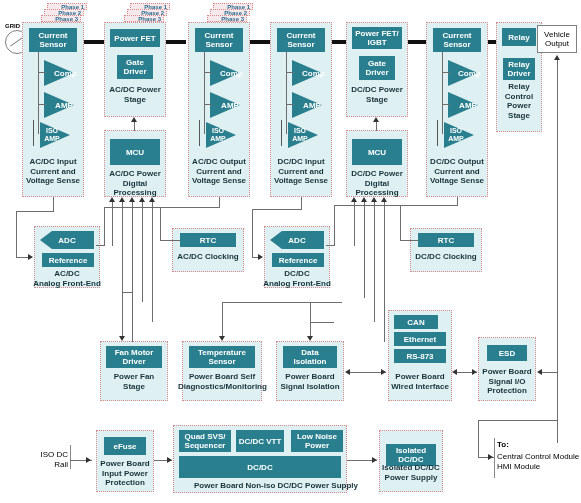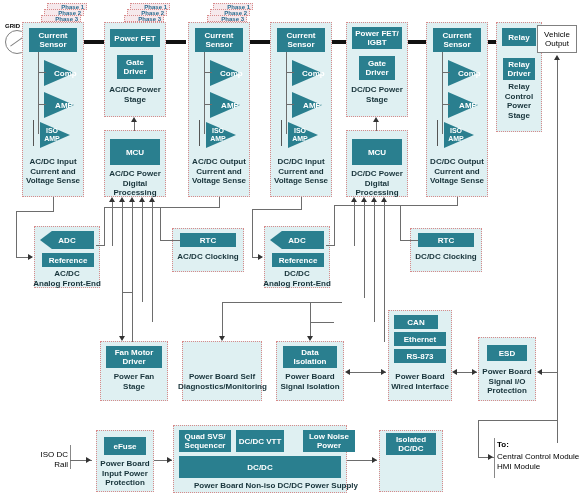--- a/index.html
+++ b/index.html
@@ -256,20 +256,21 @@
   <div class="cap" style="left:408px;top:252px;width:76px;">DC/DC Clocking</div>
 
   <div class="grp" style="left:100px;top:341px;width:68px;height:60px;"></div>
   <div class="blk" style="left:106px;top:346px;width:56px;height:22px;font-size:8px;">Fan Motor<br>Driver</div>
   <div class="cap" style="left:100px;top:372px;width:68px;">
     <span>Power Fan</span><br>
     <span>Stage</span>
   </div>
 
   <div class="grp" style="left:182px;top:341px;width:80px;height:60px;"></div>
+  <div class="blk" style="left:189px;top:346px;width:66px;height:22px;font-size:8px;">Temperature<br>Sensor</div>
   <div class="cap" style="left:178px;top:372px;width:88px;">
     <span>Power Board Self</span><br>
     <span>Diagnostics/Monitoring</span>
   </div>
 
   <div class="grp" style="left:276px;top:341px;width:68px;height:60px;"></div>
   <div class="blk" style="left:283px;top:346px;width:54px;height:22px;font-size:8px;">Data<br>Isolation</div>
   <div class="cap" style="left:274px;top:372px;width:72px;">
     <span>Power Board</span><br>
     <span>Signal Isolation</span>
@@ -306,28 +307,32 @@
     <span>Power Board</span><br>
     <span>Input Power</span><br>
     <span>Protection</span>
   </div>
   <div class="ln h" style="left:154px;top:460px;width:18px;"></div>
   <div class="ar right" style="left:167px;top:457px;"></div>
 
   <div class="grp" style="left:173px;top:425px;width:174px;height:68px;"></div>
   <div class="blk" style="left:179px;top:430px;width:52px;height:22px;">Quad SVS/ Sequencer</div>
   <div class="blk" style="left:236px;top:430px;width:48px;height:22px;">DC/DC VTT</div>
-  <div class="blk" style="left:303px;top:430px;width:52px;height:22px;">Low Noise Power</div>
+  <div class="blk" style="left:291px;top:430px;width:52px;height:22px;">Low Noise Power</div>
   <div class="blk" style="left:179px;top:456px;width:162px;height:22px;">DC/DC</div>
   <div class="cap" style="left:173px;top:481px;width:206px;">Power Board Non-iso DC/DC Power Supply</div>
   <div class="ln h" style="left:347px;top:460px;width:30px;"></div>
   <div class="ar right" style="left:372px;top:457px;"></div>
 
   <div class="grp" style="left:379px;top:430px;width:64px;height:62px;"></div>
-  <div class="blk" style="left:386px;top:433px;width:50px;height:22px;font-size:8px;">Isolated<br>DC/DC</div>
+  <div class="blk" style="left:386px;top:444px;width:50px;height:22px;font-size:8px;">Isolated<br>DC/DC</div>
+  <div class="cap" style="left:375px;top:463px;width:72px;">
+    <span>Isolated DC/DC</span><br>
+    <span>Power Supply</span>
+  </div>
 
   <div class="ln v" style="left:494px;top:438px;height:40px;background:#888;"></div>
   <div class="freetxt" style="left:497px;top:440px;font-weight:bold;">To:</div>
   <div class="freetxt" style="left:497px;top:452px;">Central Control Module</div>
   <div class="freetxt" style="left:497px;top:462px;">HMI Module</div>
   <div class="ln h" style="left:478px;top:457px;width:16px;"></div>
   <div class="ar right" style="left:488px;top:454px;"></div>
   <div class="ln v" style="left:478px;top:420px;height:38px;"></div>
   <div class="ln h" style="left:478px;top:420px;width:80px;"></div>
 

